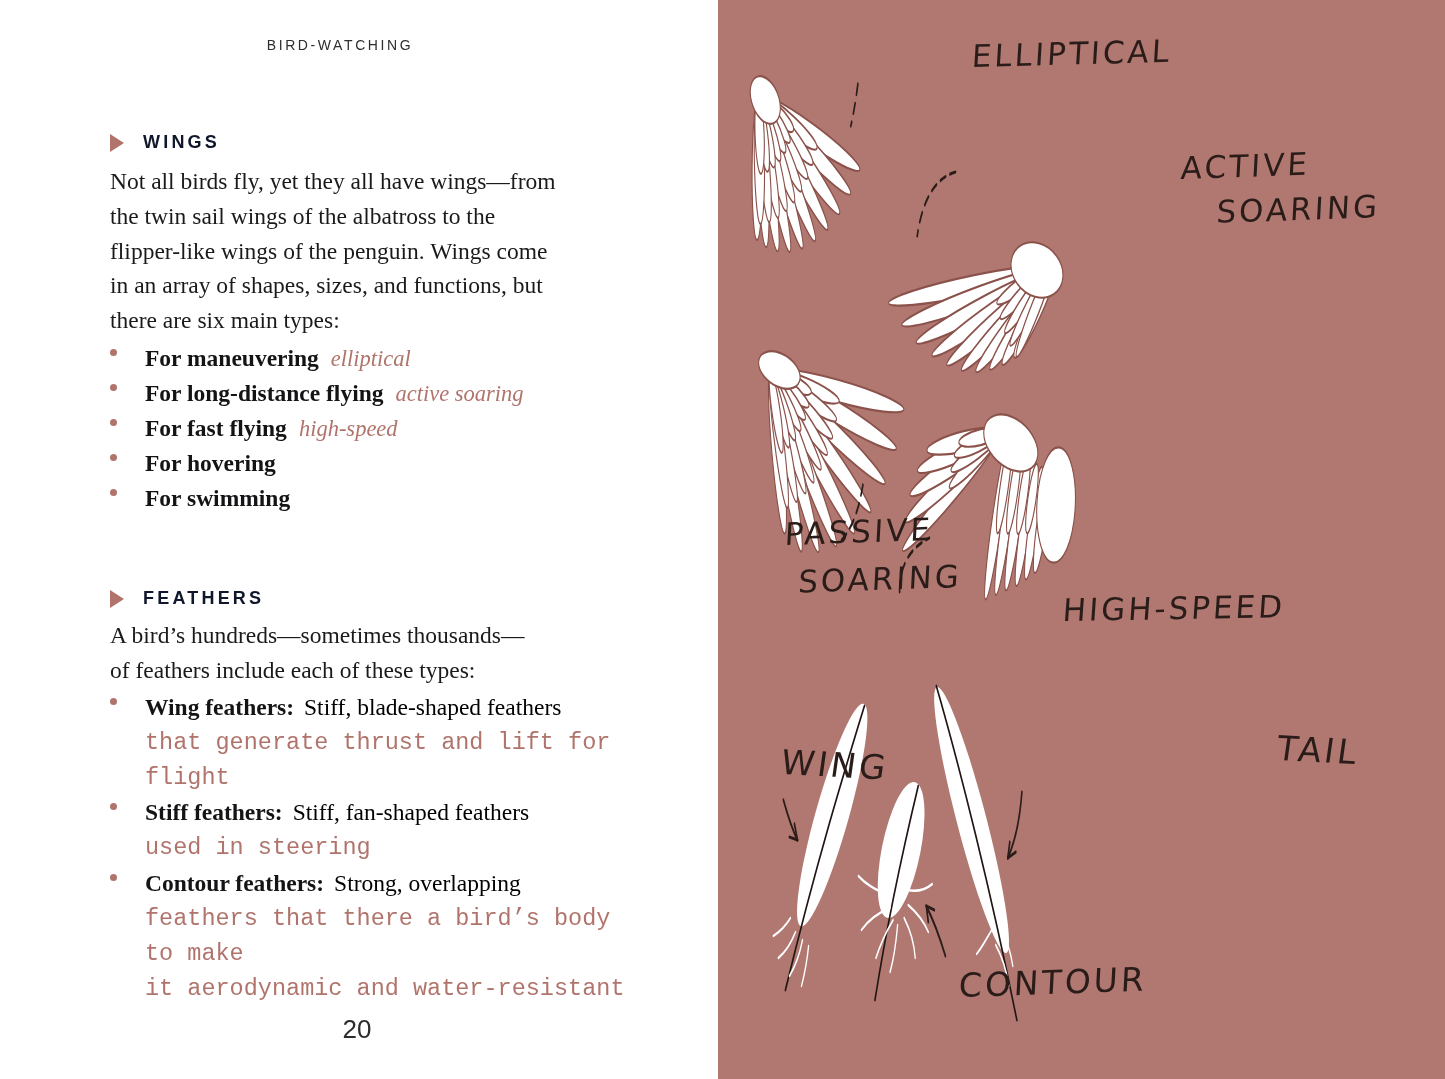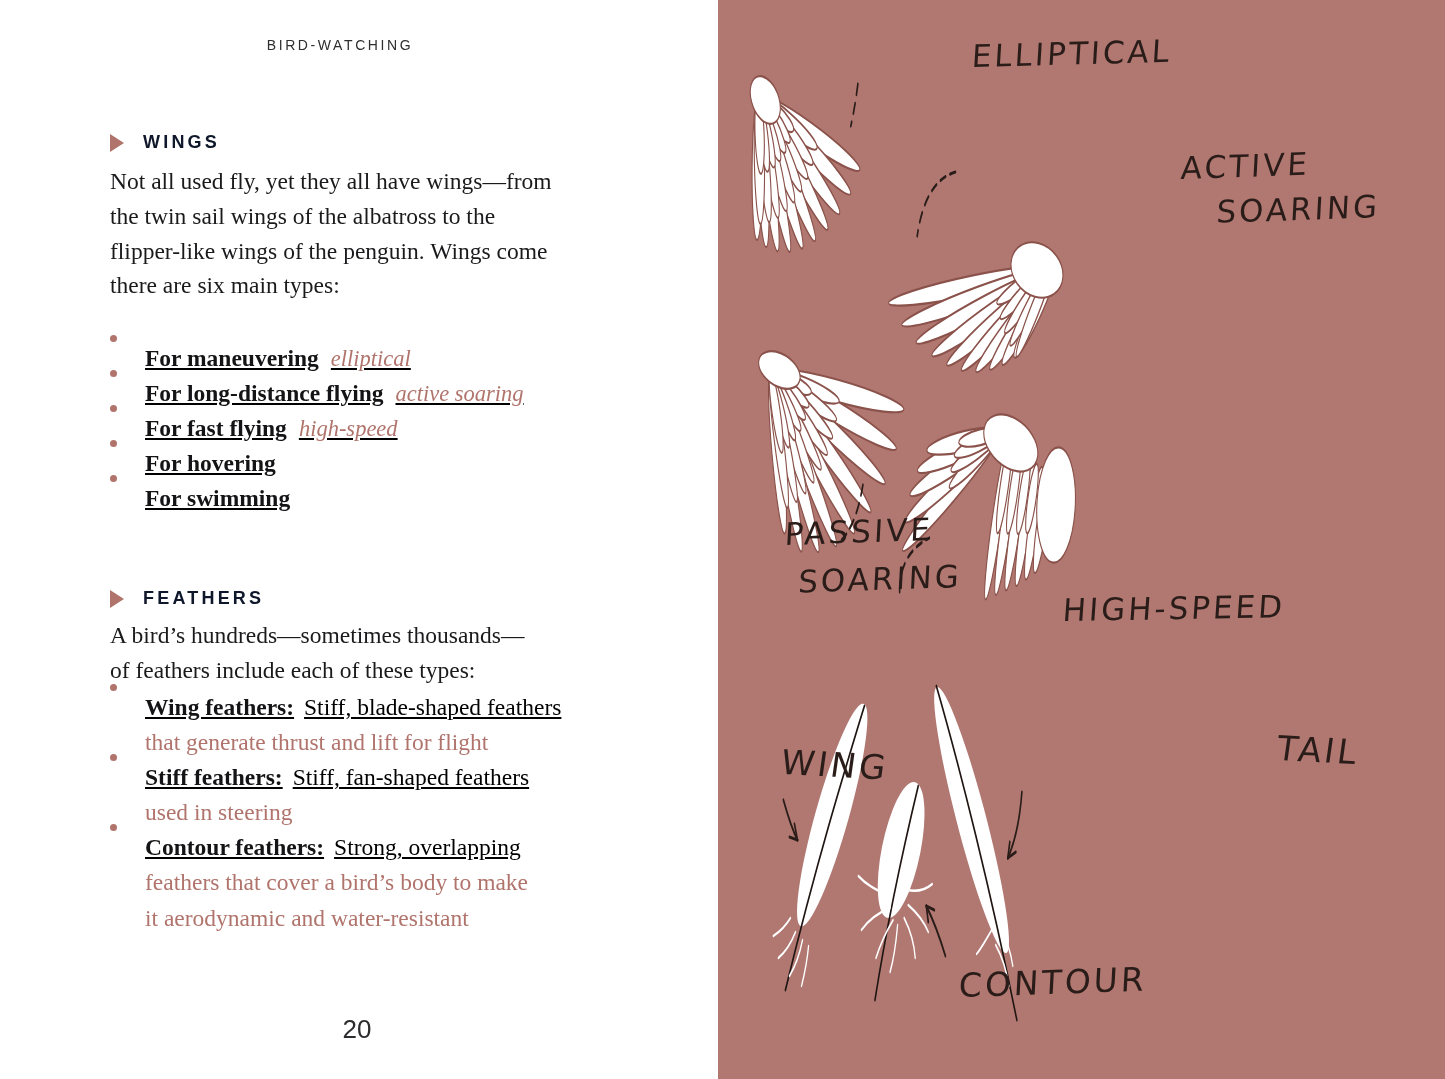--- a/index.html
+++ b/index.html
@@ -11,27 +11,27 @@
      font-family:"Liberation Sans",sans-serif;font-size:14px;letter-spacing:2.6px;
      color:#2e2e30;}
   .section-head{position:absolute;left:110px;display:flex;align-items:center;gap:19px;}
   .tri{width:0;height:0;border-left:14px solid #b0746c;border-top:9px solid transparent;
        border-bottom:9px solid transparent;}
   .section-head .ht{font-family:"Liberation Sans",sans-serif;font-weight:bold;
        font-size:18px;letter-spacing:3.2px;color:#0f172a;}
   .para{position:absolute;left:110px;width:520px;font-size:23.5px;line-height:34.8px;
        color:#1a1a1c;}
   .blist{position:absolute;left:110px;width:520px;}
-  .blist .row{display:flex;align-items:flex-start;min-height:35px;line-height:35px;text-decoration:underline;}
+  .blist .row{display:flex;align-items:center;min-height:35px;line-height:35px;}
   .dot{width:7px;height:7px;border-radius:50%;background:#b0746c;flex:0 0 7px;
        margin-right:28px;position:relative;top:-6px;}
   .bld{font-weight:bold;font-size:23.5px;color:#141416;}
   .itl{font-style:italic;font-size:22.5px;color:#b0746c;margin-left:12px;}
   .rose{font-size:23.5px;color:#000000;margin-left:10px;}
-  .cont{margin-left:35px;font-size:23.5px;line-height:35.2px;color:#b0746c;}
+  .cont{margin-left:35px;font-size:23.5px;line-height:35.2px;color:#b0746c;font-family:Liberation Mono, monospace;}
   .pageno{position:absolute;top:1014px;left:0;width:714px;text-align:center;
        font-family:"Liberation Sans",sans-serif;font-size:26px;color:#2c2c2e;}
   
   #right-page{position:absolute;left:718px;top:0;width:727px;height:1079px;background:#b17872;}
   #art{position:absolute;left:0;top:0;}
   .hand{position:absolute;font-family:"DejaVu Sans",sans-serif;font-size:31px;
        letter-spacing:3px;color:#2a1c18;white-space:nowrap;transform-origin:left top;}
   .hand .l2{display:block;}
 </style>
 </head>
@@ -41,23 +41,24 @@
 
   <div id="left-page">
     <div class="running-head">BIRD-WATCHING</div>
 
     <div class="section-head" style="top:132px">
       <span class="tri"></span>
       <span class="ht">WINGS</span>
     </div>
 
     <div class="para" style="top:164px">
-      <div>Not all used fly, yet they all have wings—from</div>
+      <div>Not all birds fly, yet they all have wings—from</div>
       <div>the twin sail wings of the albatross to the</div>
       <div>flipper-like wings of the penguin. Wings come</div>
+      <div>in an array of shapes, sizes, and functions, but</div>
       <div>there are six main types:</div>
     </div>
 
     <div class="blist" style="top:341px">
       <div class="row">
           <span class="dot"></span>
           <span class="bld">For maneuvering</span>
           <span class="itl">elliptical</span>
         </div>
       <div class="row">
@@ -106,21 +107,21 @@
             <span class="rose">Stiff, fan-shaped feathers</span>
           </div>
         <div class="cont">used in steering</div>
       </div>
       <div>
         <div class="row">
             <span class="dot"></span>
             <span class="bld">Contour feathers:</span>
             <span class="rose">Strong, overlapping</span>
           </div>
-        <div class="cont">feathers that cover a bird’s body to make</div>
+        <div class="cont">feathers that there a bird’s body to make</div>
         <div class="cont">it aerodynamic and water-resistant</div>
       </div>
     </div>
 
     <div class="pageno">20</div>
   </div>
 
   <div id="right-page">
 
     <svg id="art" width="727" height="1079" viewBox="718 0 1445 1079" preserveAspectRatio="none">

